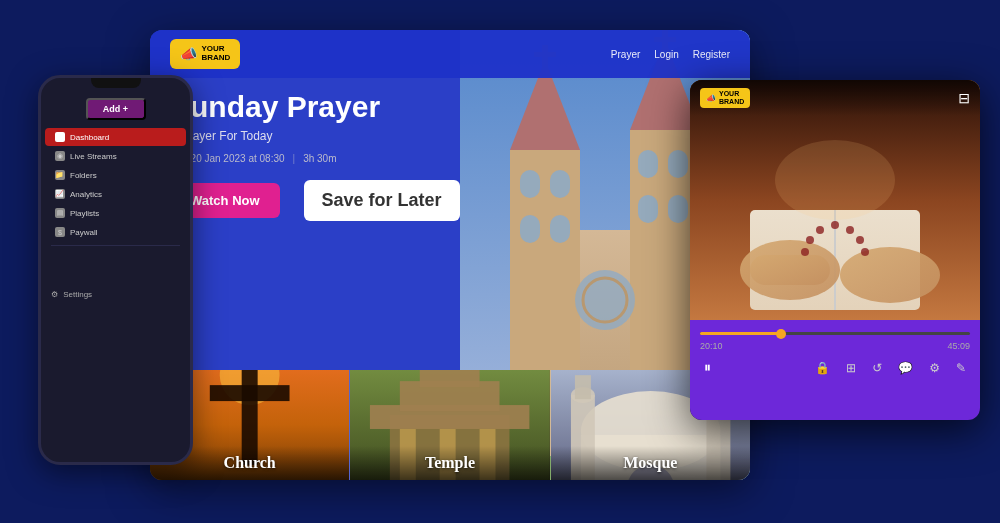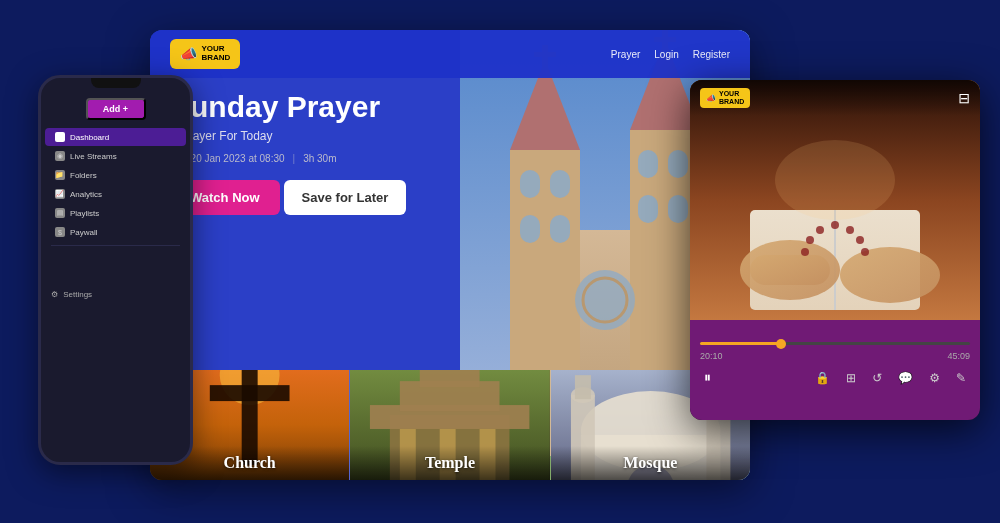--- a/index.html
+++ b/index.html
@@ -33,21 +33,21 @@
       width: 50px;
       height: 10px;
       background: #111;
       border-radius: 0 0 8px 8px;
       margin: 0 auto;
     }
     .phone-inner {
       padding: 6px 0;
     }
     .phone-add-btn {
-      background: #a21caf;
+      background: #701a75;
       color: #fff;
       font-size: 9px;
       font-weight: bold;
       padding: 4px 14px;
       border-radius: 4px;
       margin: 4px auto 8px;
       display: block;
       width: 60px;
       text-align: center;
       cursor: pointer;
@@ -57,21 +57,21 @@
       align-items: center;
       padding: 4px 10px;
       font-size: 8px;
       color: #ccc;
       gap: 5px;
       cursor: pointer;
       border-radius: 4px;
       margin: 1px 4px;
     }
     .phone-menu-item.active {
-      background: #4c1d95;
+      background: #b91c1c;
       color: #fff;
     }
     .phone-menu-item .mi-icon {
       width: 10px;
       height: 10px;
       background: #888;
       border-radius: 2px;
       display: flex;
       align-items: center;
       justify-content: center;
@@ -165,40 +165,40 @@
       font-size: 10px;
       color: #bbc;
       margin-bottom: 16px;
       display: flex;
       align-items: center;
       gap: 8px;
     }
     .hero-meta .sep { opacity: 0.5; }
     .hero-buttons {
       display: flex;
-      gap: 4px;
+      gap: 24px;
       align-items: center;
     }
     .btn-watch {
       background: #e02090;
       color: #fff;
       border: none;
       border-radius: 6px;
       padding: 10px 20px;
       font-size: 13px;
       font-weight: 700;
       cursor: pointer;
     }
     .btn-save {
       background: #fff;
       color: #333;
       border: none;
       border-radius: 6px;
       padding: 10px 18px;
-      font-size: 13px;
+      font-size: 18px;
       font-weight: 600;
       cursor: pointer;
     }
 
     
     .category-row {
       position: absolute;
       bottom: 0;
       left: 0;
       right: 0;
@@ -302,22 +302,22 @@
     .vp-scene {
       position: absolute;
       bottom: 0; left: 0; right: 0; top: 0;
       background:
         radial-gradient(ellipse at 40% 70%, #d4a574 0%, transparent 50%),
         radial-gradient(ellipse at 70% 80%, #c4956a 0%, transparent 40%),
         linear-gradient(160deg, #3a2010 0%, #8b5a3c 40%, #c4956a 60%, #8b5a3c 80%, #3a2010 100%);
     }
 
     .vp-controls {
-      background: #701a75;
-      padding: 22px 10px 8px;
+      background: #6d28d9;
+      padding: 12px 10px 8px;
       height: 100px;
     }
     .vp-progress-bar {
       width: 100%;
       height: 3px;
       background: #444;
       border-radius: 2px;
       margin-bottom: 6px;
       position: relative;
       cursor: pointer;

